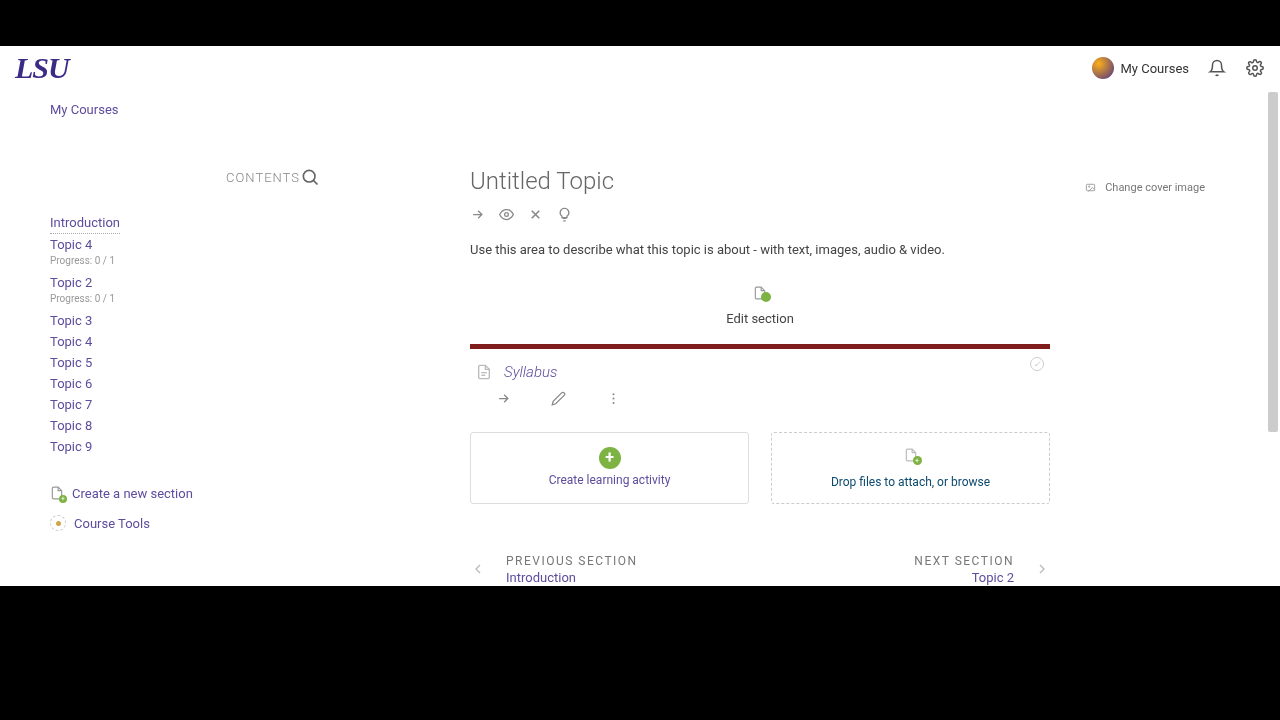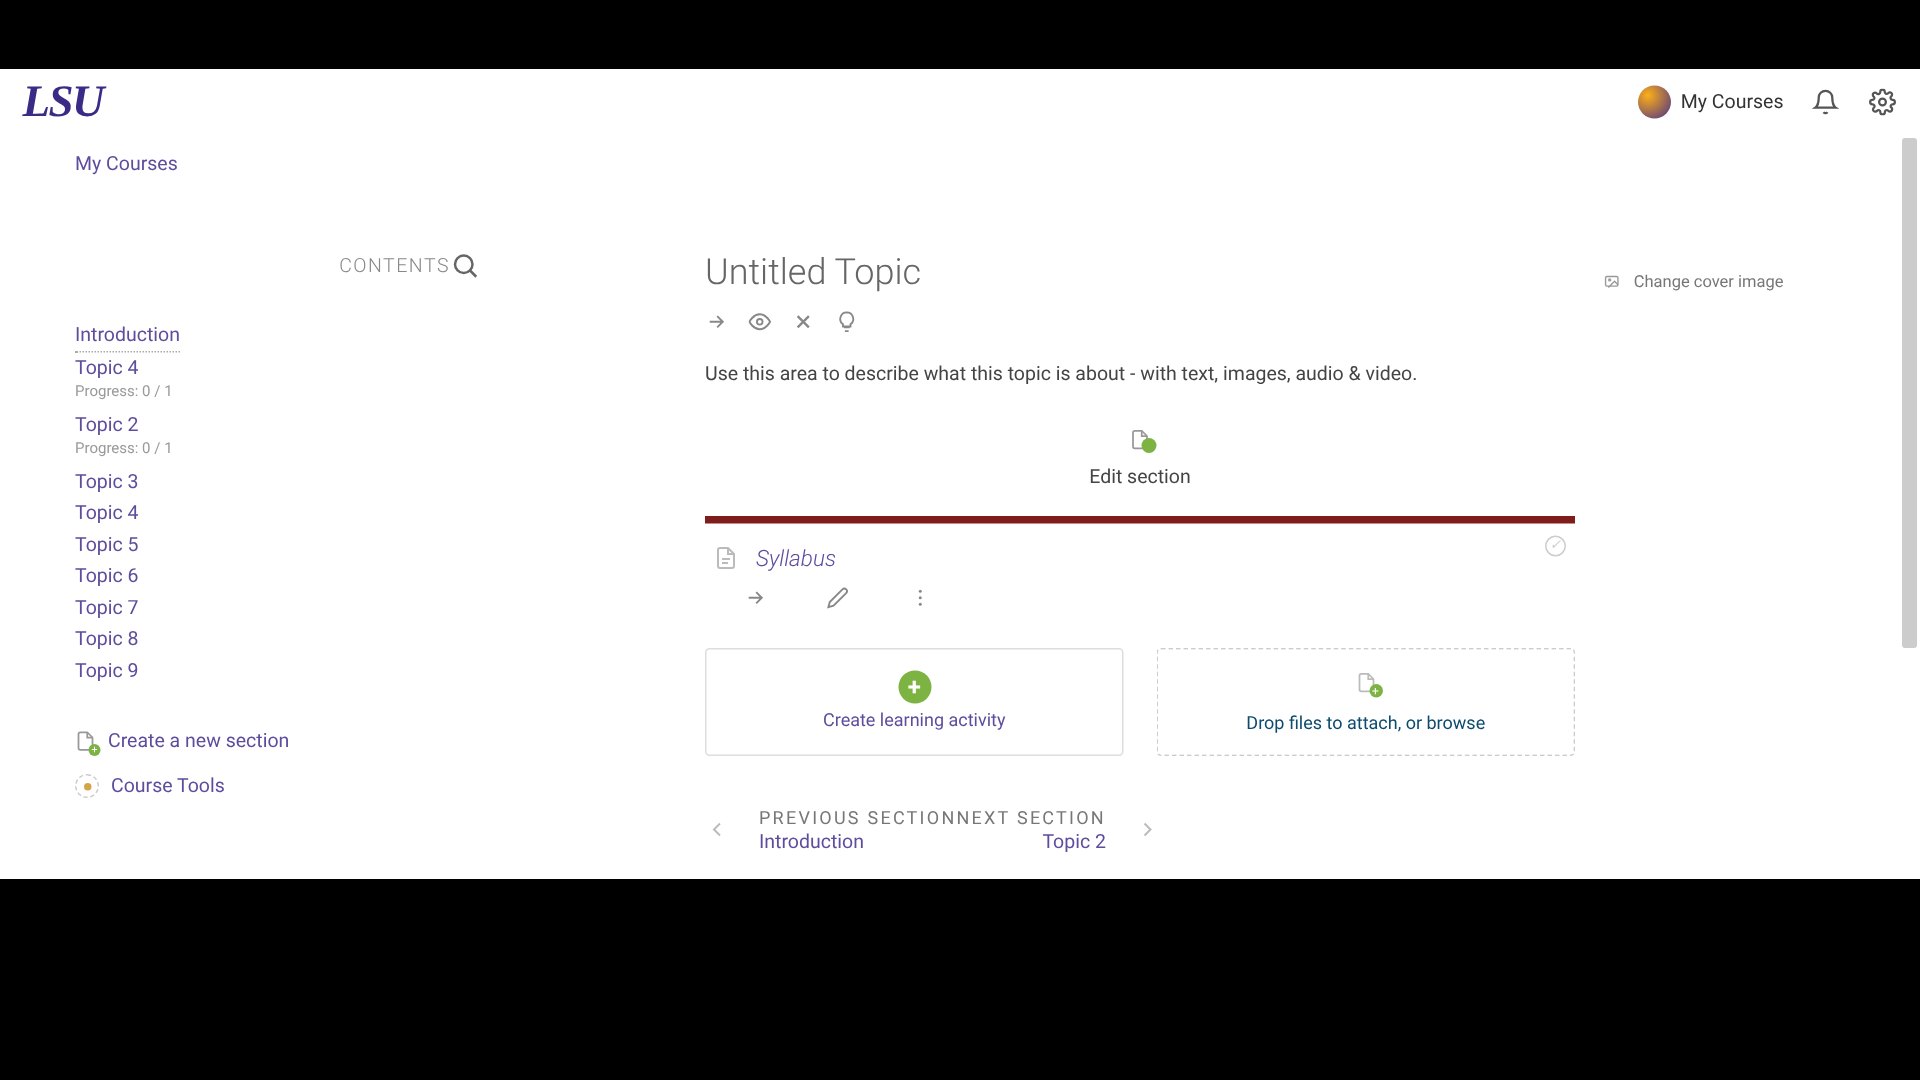--- a/index.html
+++ b/index.html
@@ -40,21 +40,21 @@
   display: inline-block;
 }
 .mycourses-link { color: #333; font-size: 13px; display: flex; align-items: center; gap: 7px; }
 .icon-btn { width: 20px; height: 20px; display: flex; align-items: center; justify-content: center; color: #555; cursor: pointer; }
 .bc-area { padding: 12px 50px 0 50px; }
 .breadcrumb { color: #5e4c9d; font-size: 13px; }
 .course-title {
   font-size: 27px; font-weight: 300; color: #3c2a87; margin-top: 20px;
 }
 .change-cover {
-  position: absolute; right: 91px; top: 135px;
+  position: absolute; right: 75px; top: 135px;
   display: flex; align-items: center; gap: 8px;
   color: #777; font-size: 11px;
 }
 .change-cover svg { width: 13px; height: 11px; }
 .content-wrap { display: flex; padding: 50px 50px 0 50px; gap: 150px; }
 .sidebar { width: 270px; flex-shrink: 0; }
 .sidebar-head { display: flex; justify-content: flex-end; align-items: center; margin-left: 20px; }
 .contents-label { font-size: 13px; letter-spacing: 1px; color: #888; font-weight: 300; }
 .search-icon { color: #666; }
 .toc { margin-top: 25px; }
@@ -94,21 +94,21 @@
   flex: 1; border: 1px dashed #ccc; border-radius: 3px;
   padding: 14px 10px; text-align: center; cursor: pointer;
 }
 .plus-circle {
   width: 22px; height: 22px; border-radius: 50%; background: #7cb342;
   display: inline-flex; align-items: center; justify-content: center;
   color: #fff; font-size: 16px; font-weight: bold; margin-bottom: 4px;
 }
 .create-label { font-size: 12px; color: #5e4c9d; }
 .drop-label { font-size: 12px; color: #0c4a6e; margin-top: 8px; }
-.nav-row { display: flex; margin-top: 34px; align-items: center; }
+.nav-row { display: flex; justify-content: space-between; margin-top: 50px; align-items: center; gap: 38px; }
 .nav-item { display: flex; align-items: center; gap: 20px; }
 .nav-item.right { text-align: right; }
 .nav-label { font-size: 12px; letter-spacing: 1.5px; color: #777; }
 .nav-sub { font-size: 13px; color: #5e4c9d; margin-top: 2px; }
 .chev { width: 16px; height: 28px; color: #bbb; cursor: pointer; }
 .scrollbar {
   position: absolute; right: 2px; top: 46px; width: 10px; height: 620px;
 }
 .scrollbar-thumb {
   position: absolute; top: 0; width: 10px; height: 340px; background: #ccc; border-radius: 2px;

